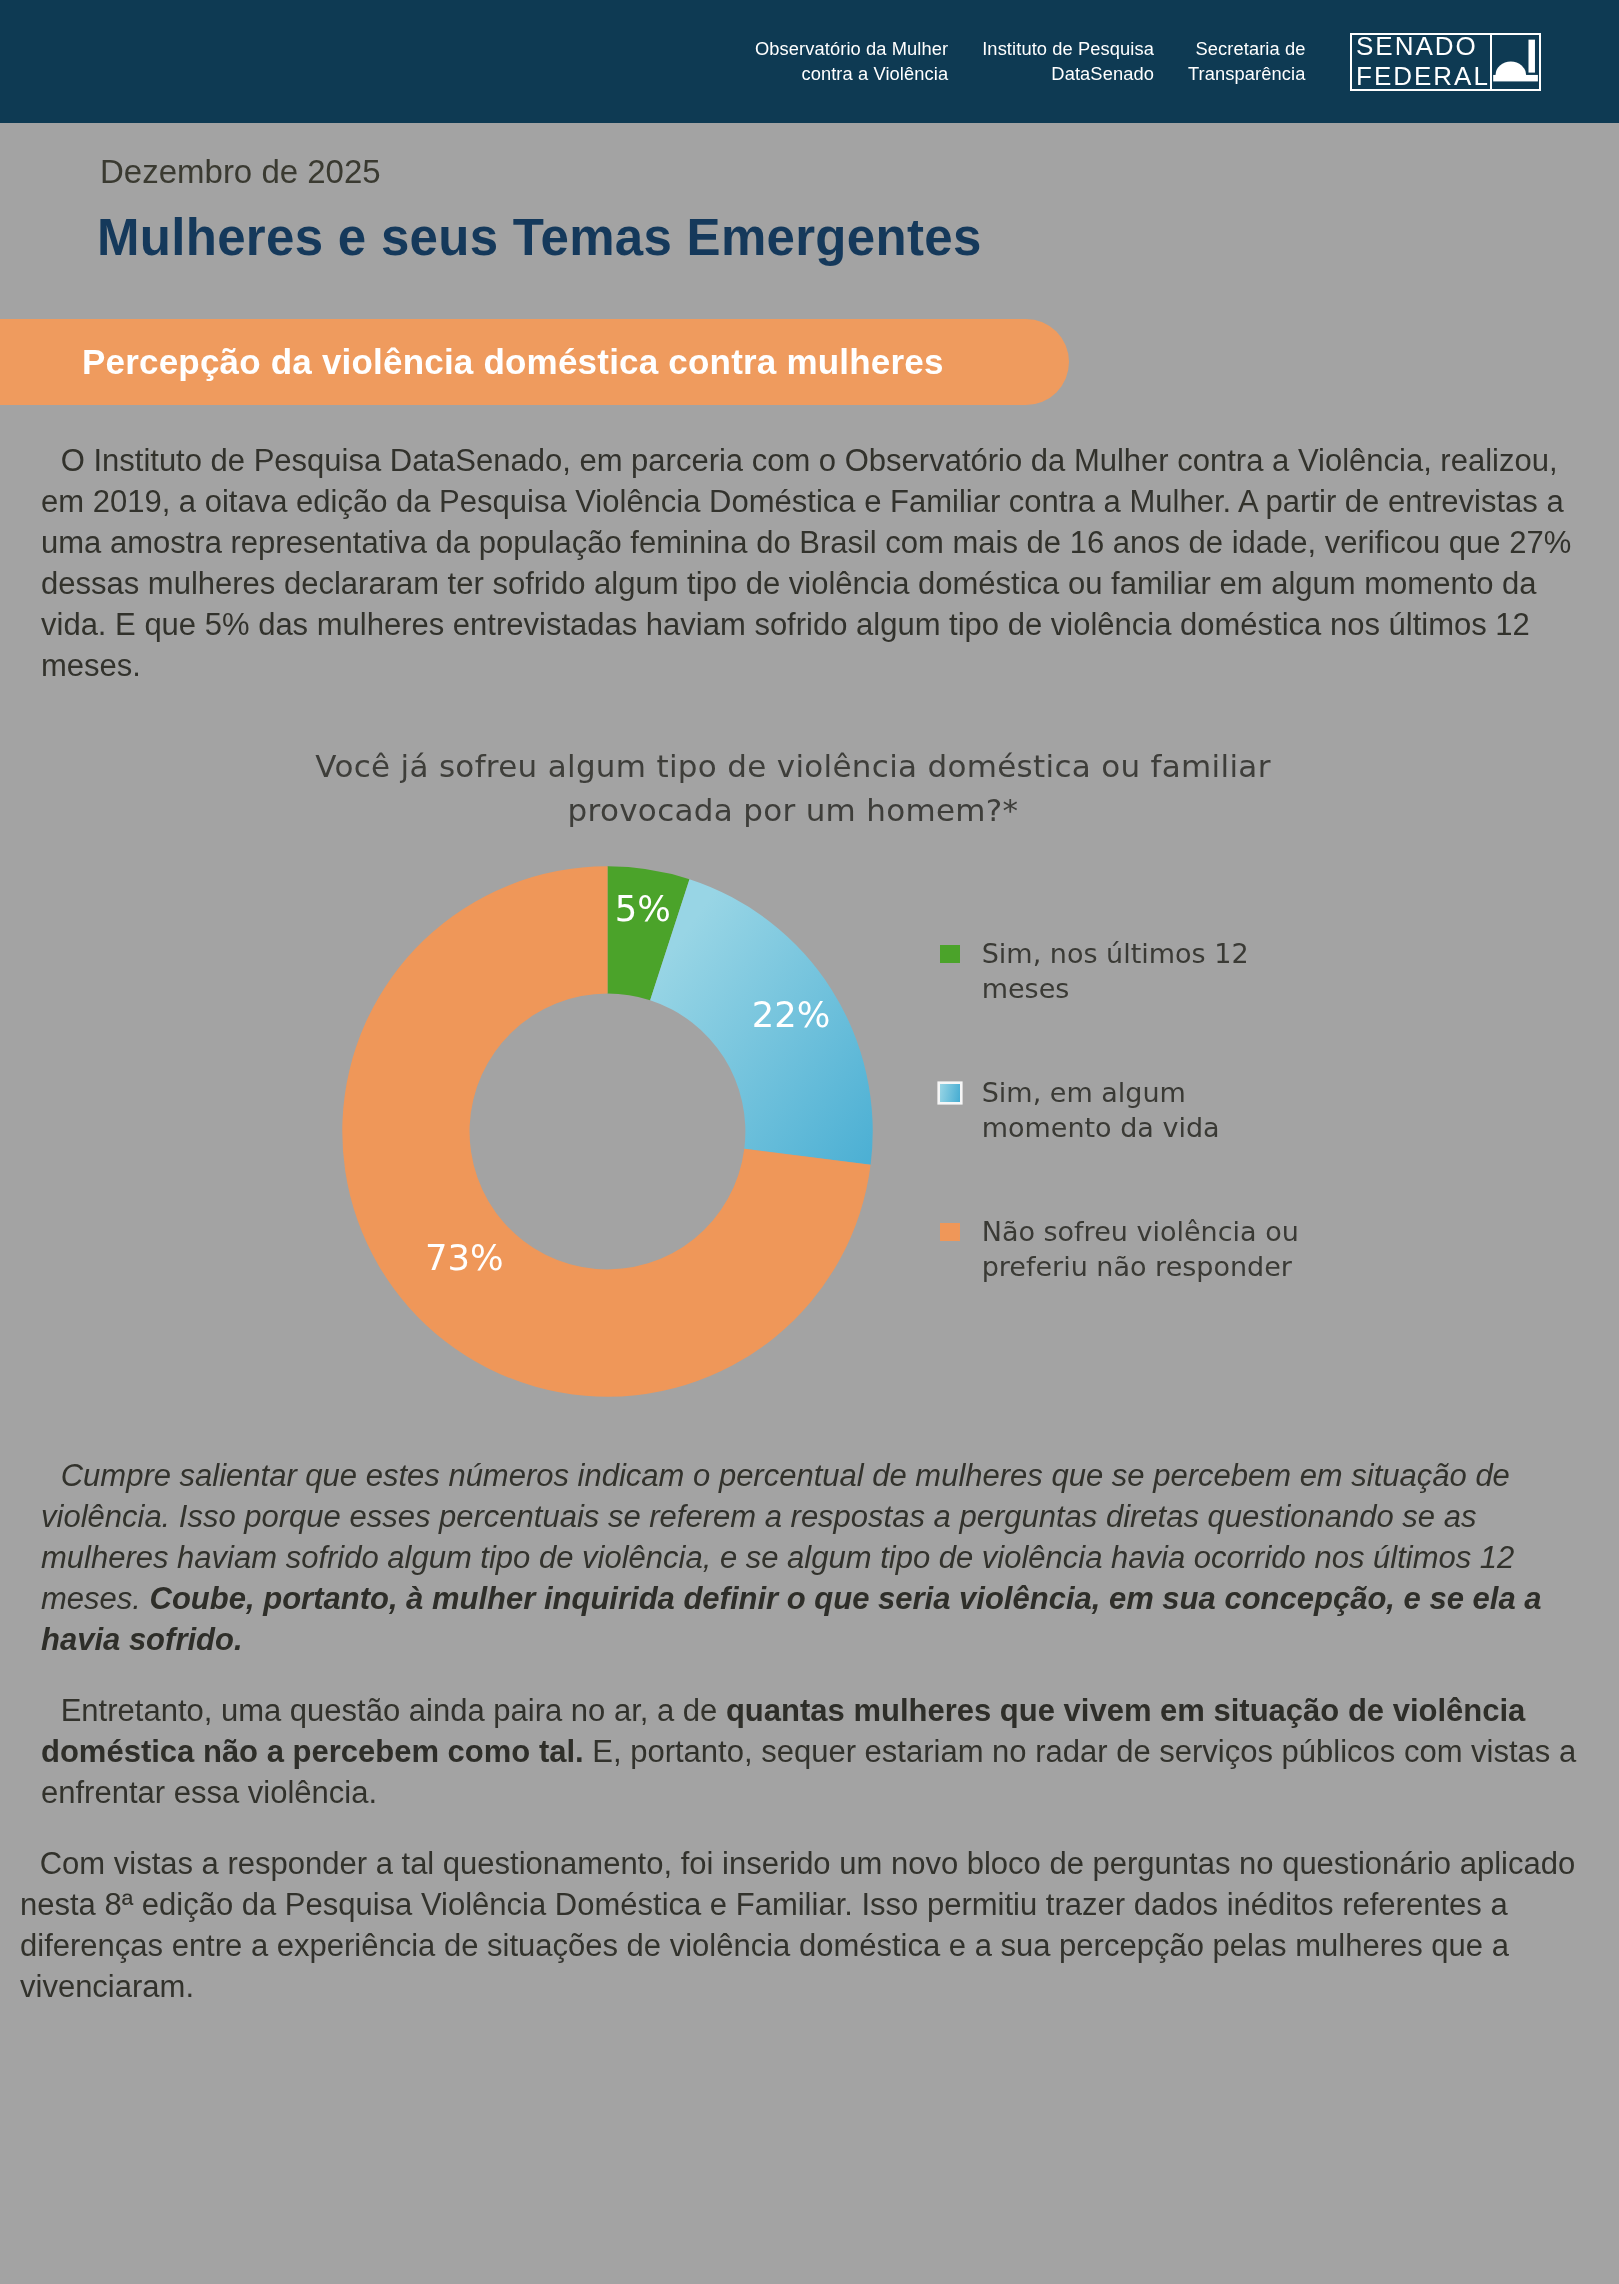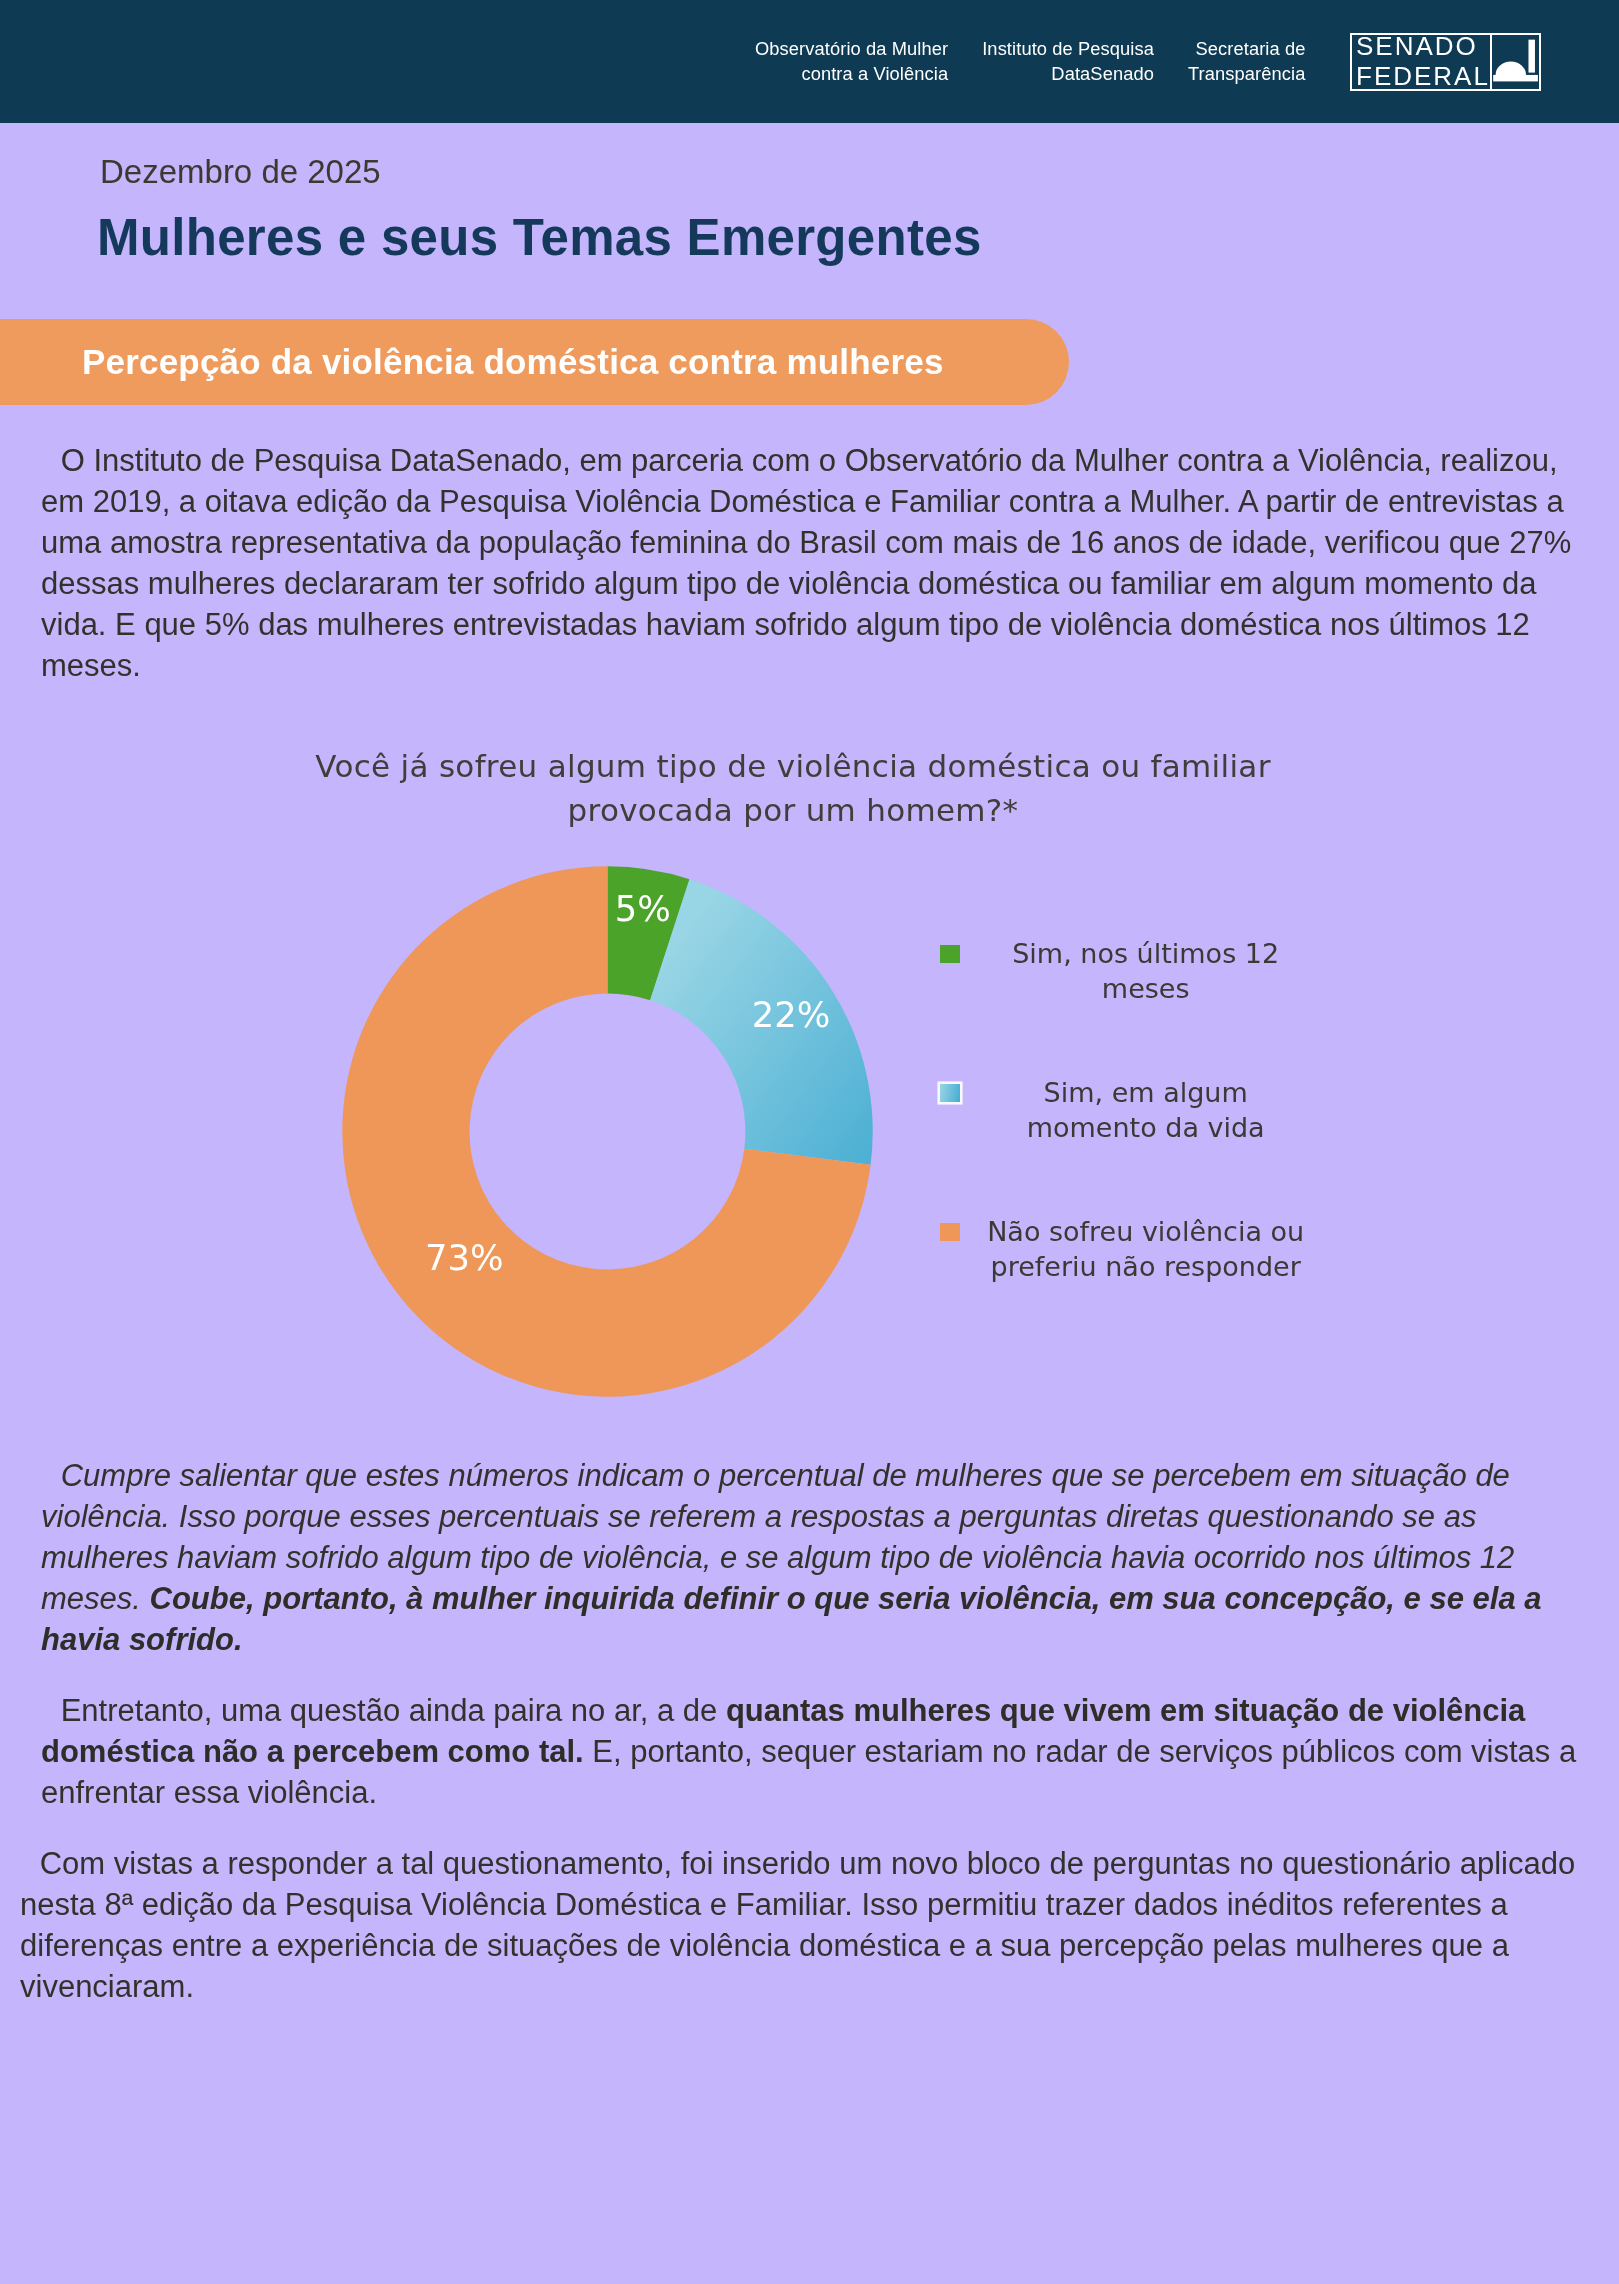--- a/index.html
+++ b/index.html
@@ -1,20 +1,20 @@
 <!DOCTYPE html>
 <html style="font-size:10.5px"><head>
 <meta charset="utf-8">
 <style>
   html, body { margin: 0; padding: 0; }
   .page {
     position: relative;
     width: 1620px;
     height: 2284px;
-    background: #c4b5fd;
+    background: #a3a3a3;
     overflow: hidden;
     font-family: "Liberation Sans", sans-serif;
   }
   
   .header {
     height: 123px;
     background: #0e3a53;
     display: flex;
     align-items: center;
     justify-content: flex-end;
@@ -127,21 +127,20 @@
     font-family: "DejaVu Sans", sans-serif;
     text-anchor: middle;
   }
   .legend {
     margin-left: 64px;
     margin-top: 73px;
     display: flex;
     flex-direction: column;
     gap: 69px;
     width: 406px;
-    text-align: center;
   }
   .legend-item { display: flex; align-items: flex-start; }
   .legend-marker {
     width: 19.7px;
     height: 18.3px;
     margin-top: 8.5px;
     flex: none;
   }
   .legend-marker.blue-marker { box-shadow: 0 0 0 2.6px rgba(255,255,255,0.9); }
   .legend-label {

